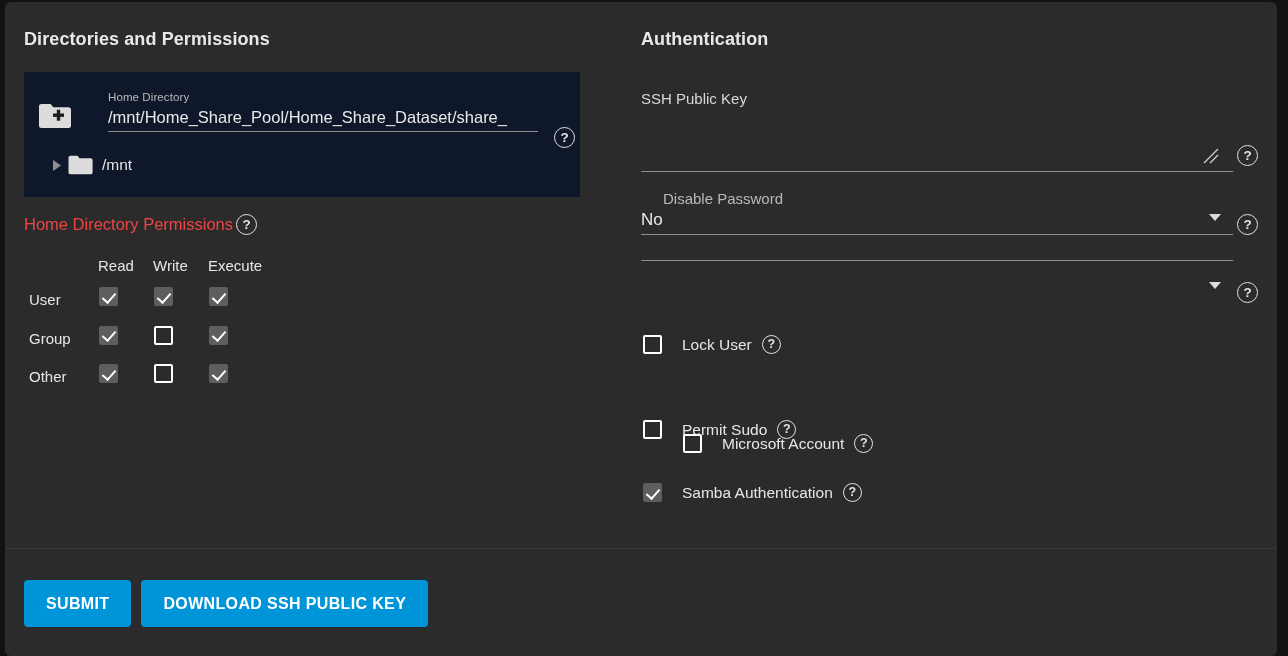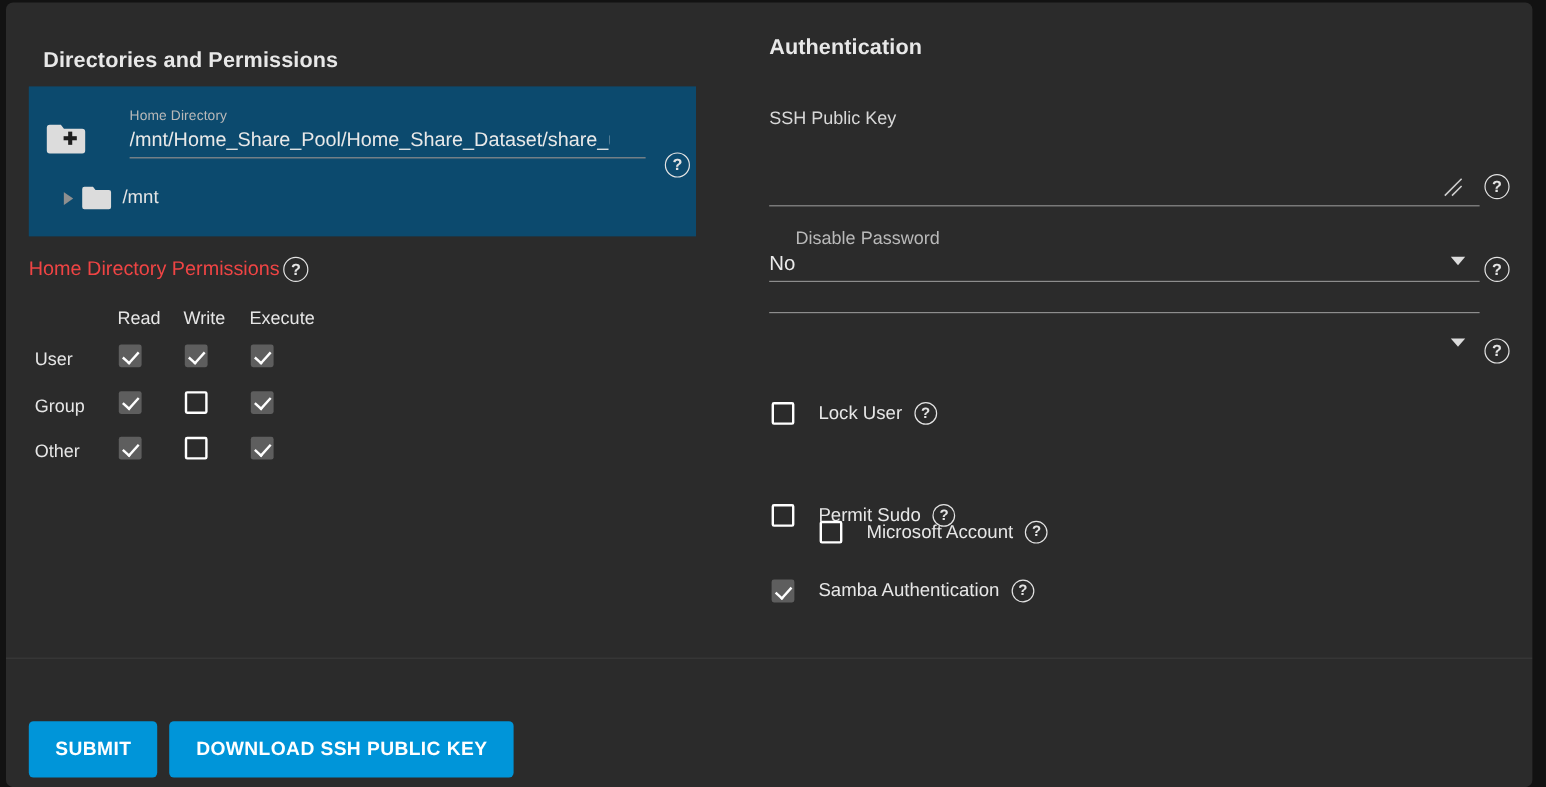--- a/index.html
+++ b/index.html
@@ -26,21 +26,21 @@
 
   .section-title {
     font-size: 18px; font-weight: bold; color: #e8e8e8;
     letter-spacing: .1px;
   }
 
   
   .dir-card {
     position: absolute; left: 19px; top: 70px;
     width: 556px; height: 125px;
-    background: #0c4a6e;
+    background: #0f172a;
   }
   .dir-row {
     position: absolute; left: 14px; top: 18px;
     width: 530px; height: 52px;
   }
   .newfolder-icon { position: absolute; left: 0; top: 12px; width: 34px; height: 28px; }
   .dir-field {
     position: absolute; left: 70px; top: 0; width: 400px;
   }
   .dir-field .flabel {
@@ -155,40 +155,40 @@
   }
   .help.sm { width: 19px; height: 19px; font-size: 12.5px; border-width: 1.6px; }
 
   
   .divider {
     position: absolute; left: 0; top: 546px; width: 1272px; height: 1px;
     background: #3a3a3a;
   }
   .footer {
     position: absolute; left: 19px; top: 578px;
-    display: flex; align-items: center; gap: 10px; margin-top: 21px;
+    display: flex; align-items: center; gap: 10px;
   }
   .btn {
     height: 47px; border-radius: 4px; border: none;
     color: #ffffff; font-size: 16px; font-weight: bold;
     letter-spacing: .35px; cursor: pointer;
     font-family: "Liberation Sans", sans-serif;
     display: inline-flex; align-items: center; justify-content: center;
     padding: 0 22px;
   }
   .btn.primary { background: #0095d9; }
   .btn.neutral { background: #5b5b5b; }
 </style>
 </head>
 <body>
 
 <div id="panel">
 
   <div class="col-left">
-    <div class="section-title" style="position:absolute;left:0;top:38px;margin-left:12px;">Directories and Permissions</div>
+    <div class="section-title" style="position:absolute;left:0;top:27px;">Directories and Permissions</div>
   </div>
 
   <div class="dir-card">
 
     <div class="dir-row">
 
       <span class="newfolder-icon">
         <svg width="34" height="28" viewBox="0 0 34 28">
           <path d="M1 4.5A2.5 2.5 0 0 1 3.5 2h9.2l2.6 3.2h15.2A2.5 2.5 0 0 1 33 7.7v15.8a2.5 2.5 0 0 1-2.5 2.5h-27A2.5 2.5 0 0 1 1 23.5z" fill="#dcdcdc"></path>
           <rect x="15" y="11.5" width="11" height="3.4" fill="#1e1e1e"></rect>

